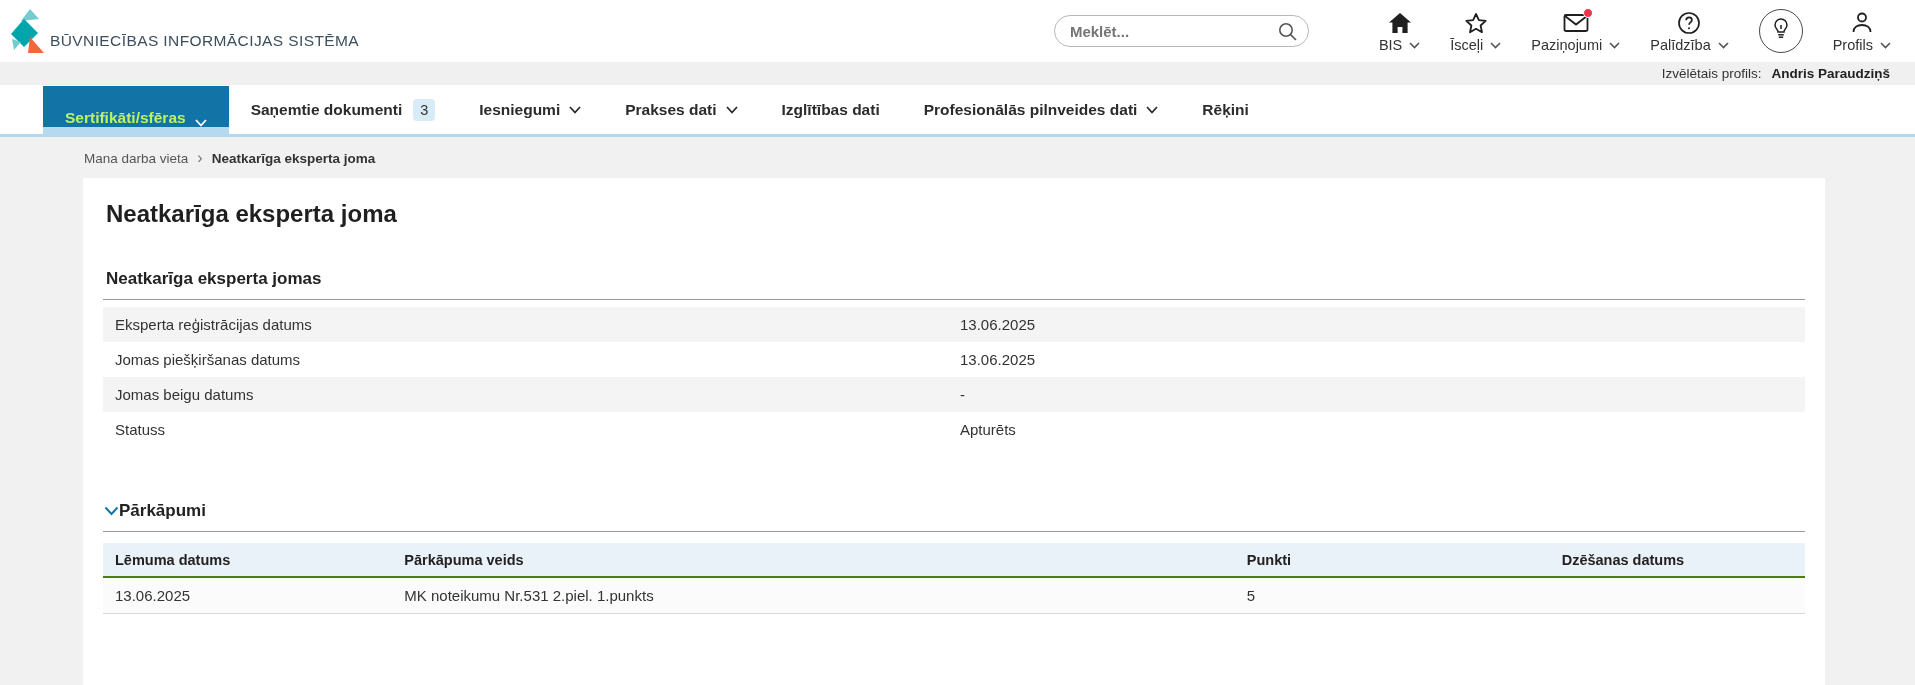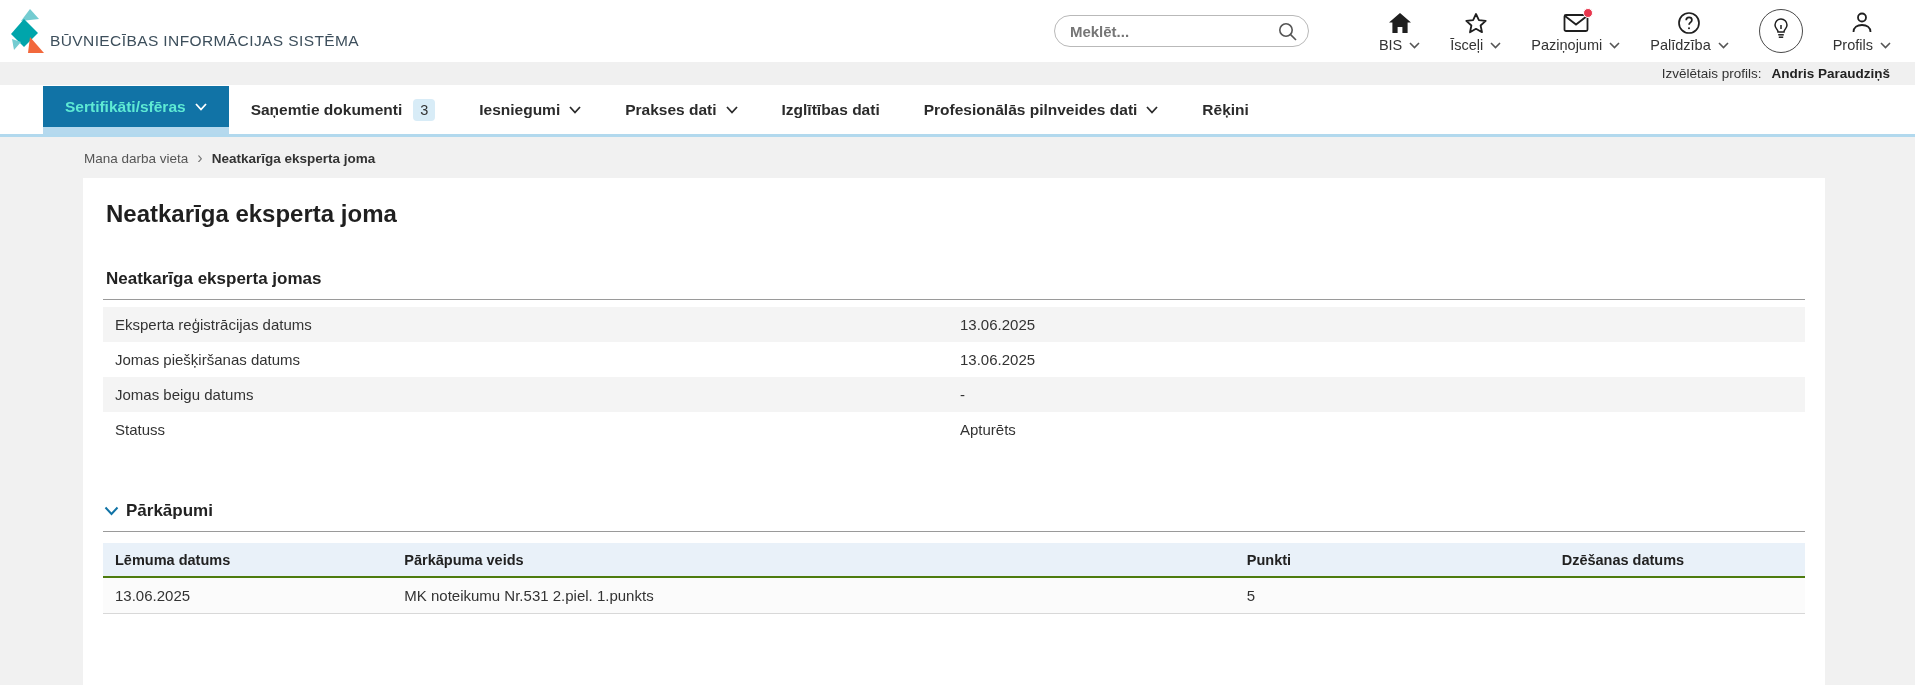--- a/index.html
+++ b/index.html
@@ -50,22 +50,23 @@
   .tabbar {
     height:52px; background:#fff; border-bottom:3px solid #b2d9ee;
     display:flex; align-items:center; padding-left:43px; flex:0 0 auto;
   }
   .tab {
     display:flex; align-items:center; gap:9px; padding:0 22px; font-size:15.5px;
     font-weight:600; color:#2b2b2b; cursor:pointer; white-space:nowrap; height:100%;
     align-items:center;
   }
   .tab.active {
-    align-self:flex-end; height:48px; background:#1173a6; color:#5eead4;
+    align-self:flex-end; height:48px; background:#1173a6; color:#bef264;
     border-bottom:7px solid #b5d9ee;
+    align-items:flex-end;
   }
   .badge {
     min-width:22px; height:22px; border-radius:4px; background:#d8ecf7; color:#333;
     font-size:14.5px; font-weight:400; display:flex; align-items:center; justify-content:center;
     padding:0 4px; margin-left:2px;
   }
   .chev svg { display:block; }
 
   
   .content { flex:1; background:#f1f1f1; overflow:hidden; }
@@ -79,21 +80,21 @@
     margin-left:83px; width:1742px; background:#fff; padding:16px 20px 40px 20px;
     min-height:520px;
   }
   .page-title { font-size:24px; font-weight:700; color:#1f1f1f; margin:6px 0 0 3px; }
   .section-title { font-size:17px; font-weight:700; color:#222; margin:41px 0 0 3px; }
   .rule { border:none; border-top:1px solid #9a9a9a; margin-top:10px; }
   .kv-rows { margin-top:7px; }
   .kv-row { height:35px; display:flex; align-items:center; padding-left:12px; font-size:15px; }
   .kv-row:nth-child(odd) { background:#f4f4f4; }
   .kv-row .k { width:50%; }
-  .collapsible-head { margin-top:54px; display:flex; align-items:center; gap:7px; margin-left:1px; cursor:pointer; }
+  .collapsible-head { margin-top:54px; display:flex; align-items:center; gap:0; margin-left:1px; cursor:pointer; }
   .collapsible-head .title { font-size:17px; font-weight:700; color:#222; }
   .vtable { margin-top:11px; width:100%; border-collapse:collapse; font-size:15px; }
   .vtable th {
     background:#e9f1f9; height:34px; text-align:left; font-size:14.5px; font-weight:700;
     color:#222; padding-left:12px; border-bottom:2px solid #4d7c0f;
   }
   .vtable td {
     background:#fbfbfb; height:36px; padding-left:12px; border-bottom:1px solid #d8d8d8; color:#333;
   }
   .c1 { width:17%; } .c2 { width:49.5%; } .c3 { width:18.5%; } .c4 { width:15%; }

